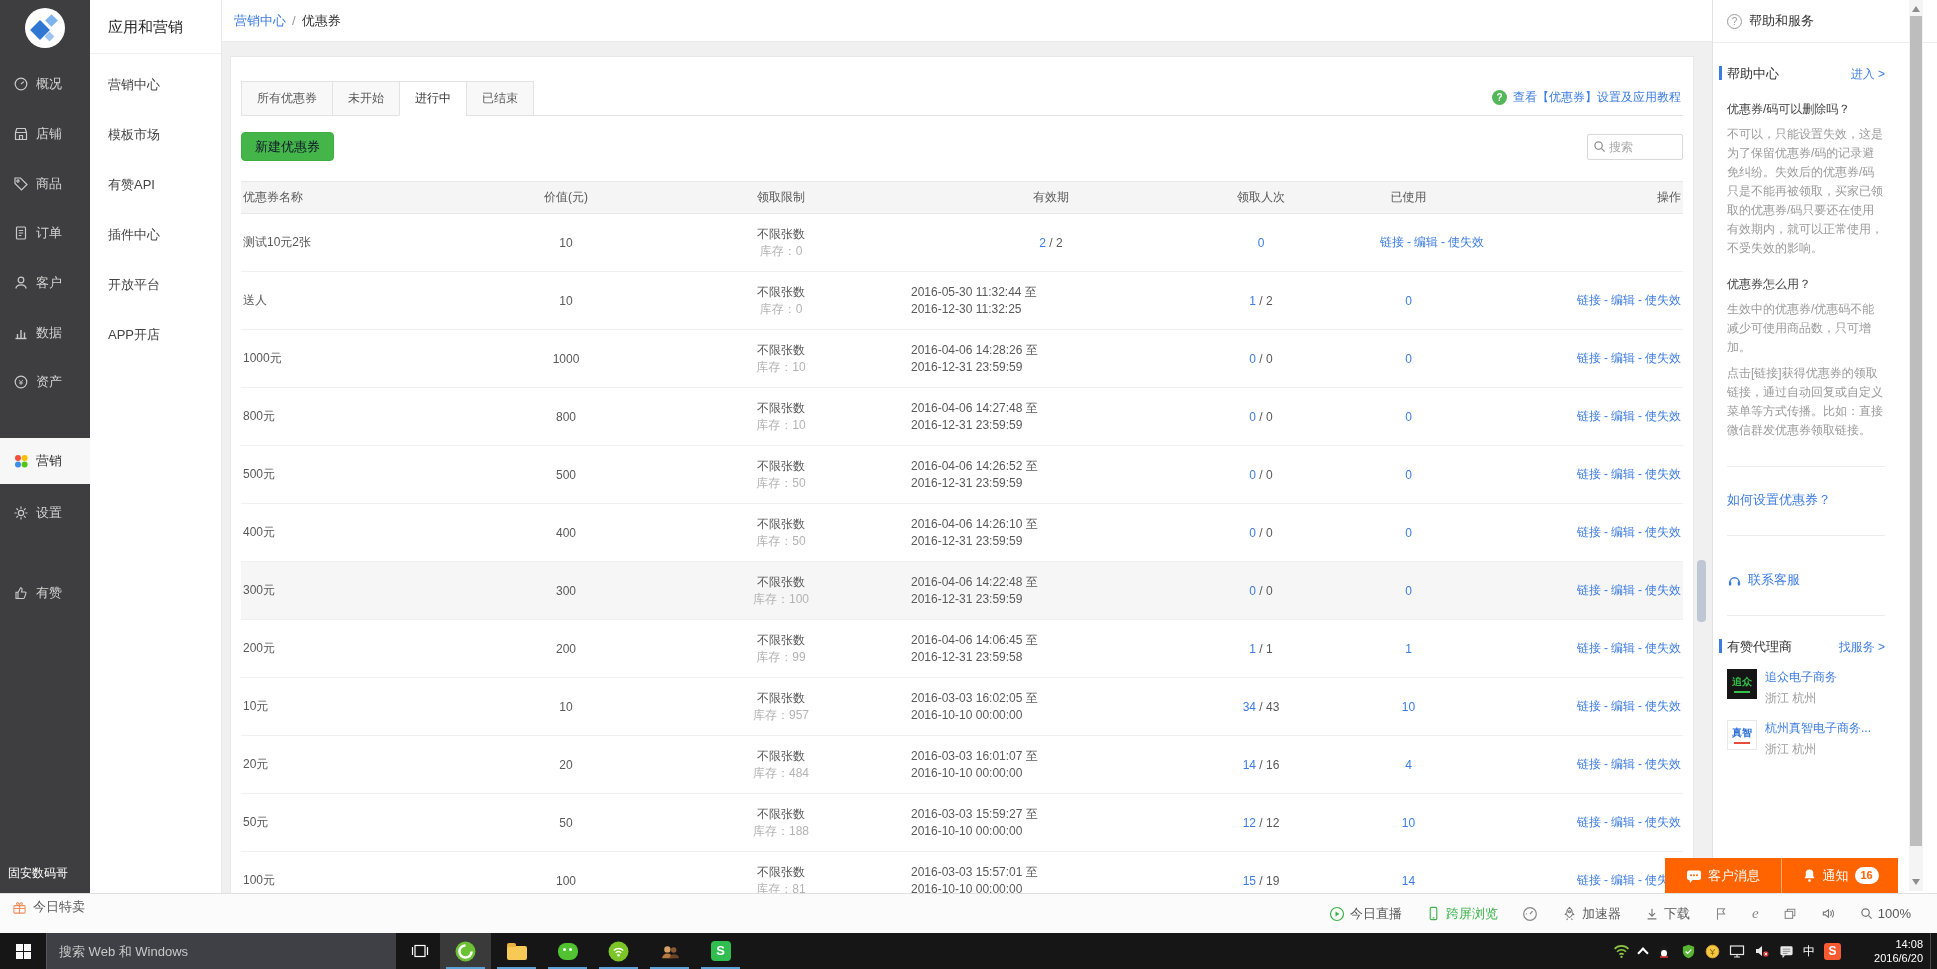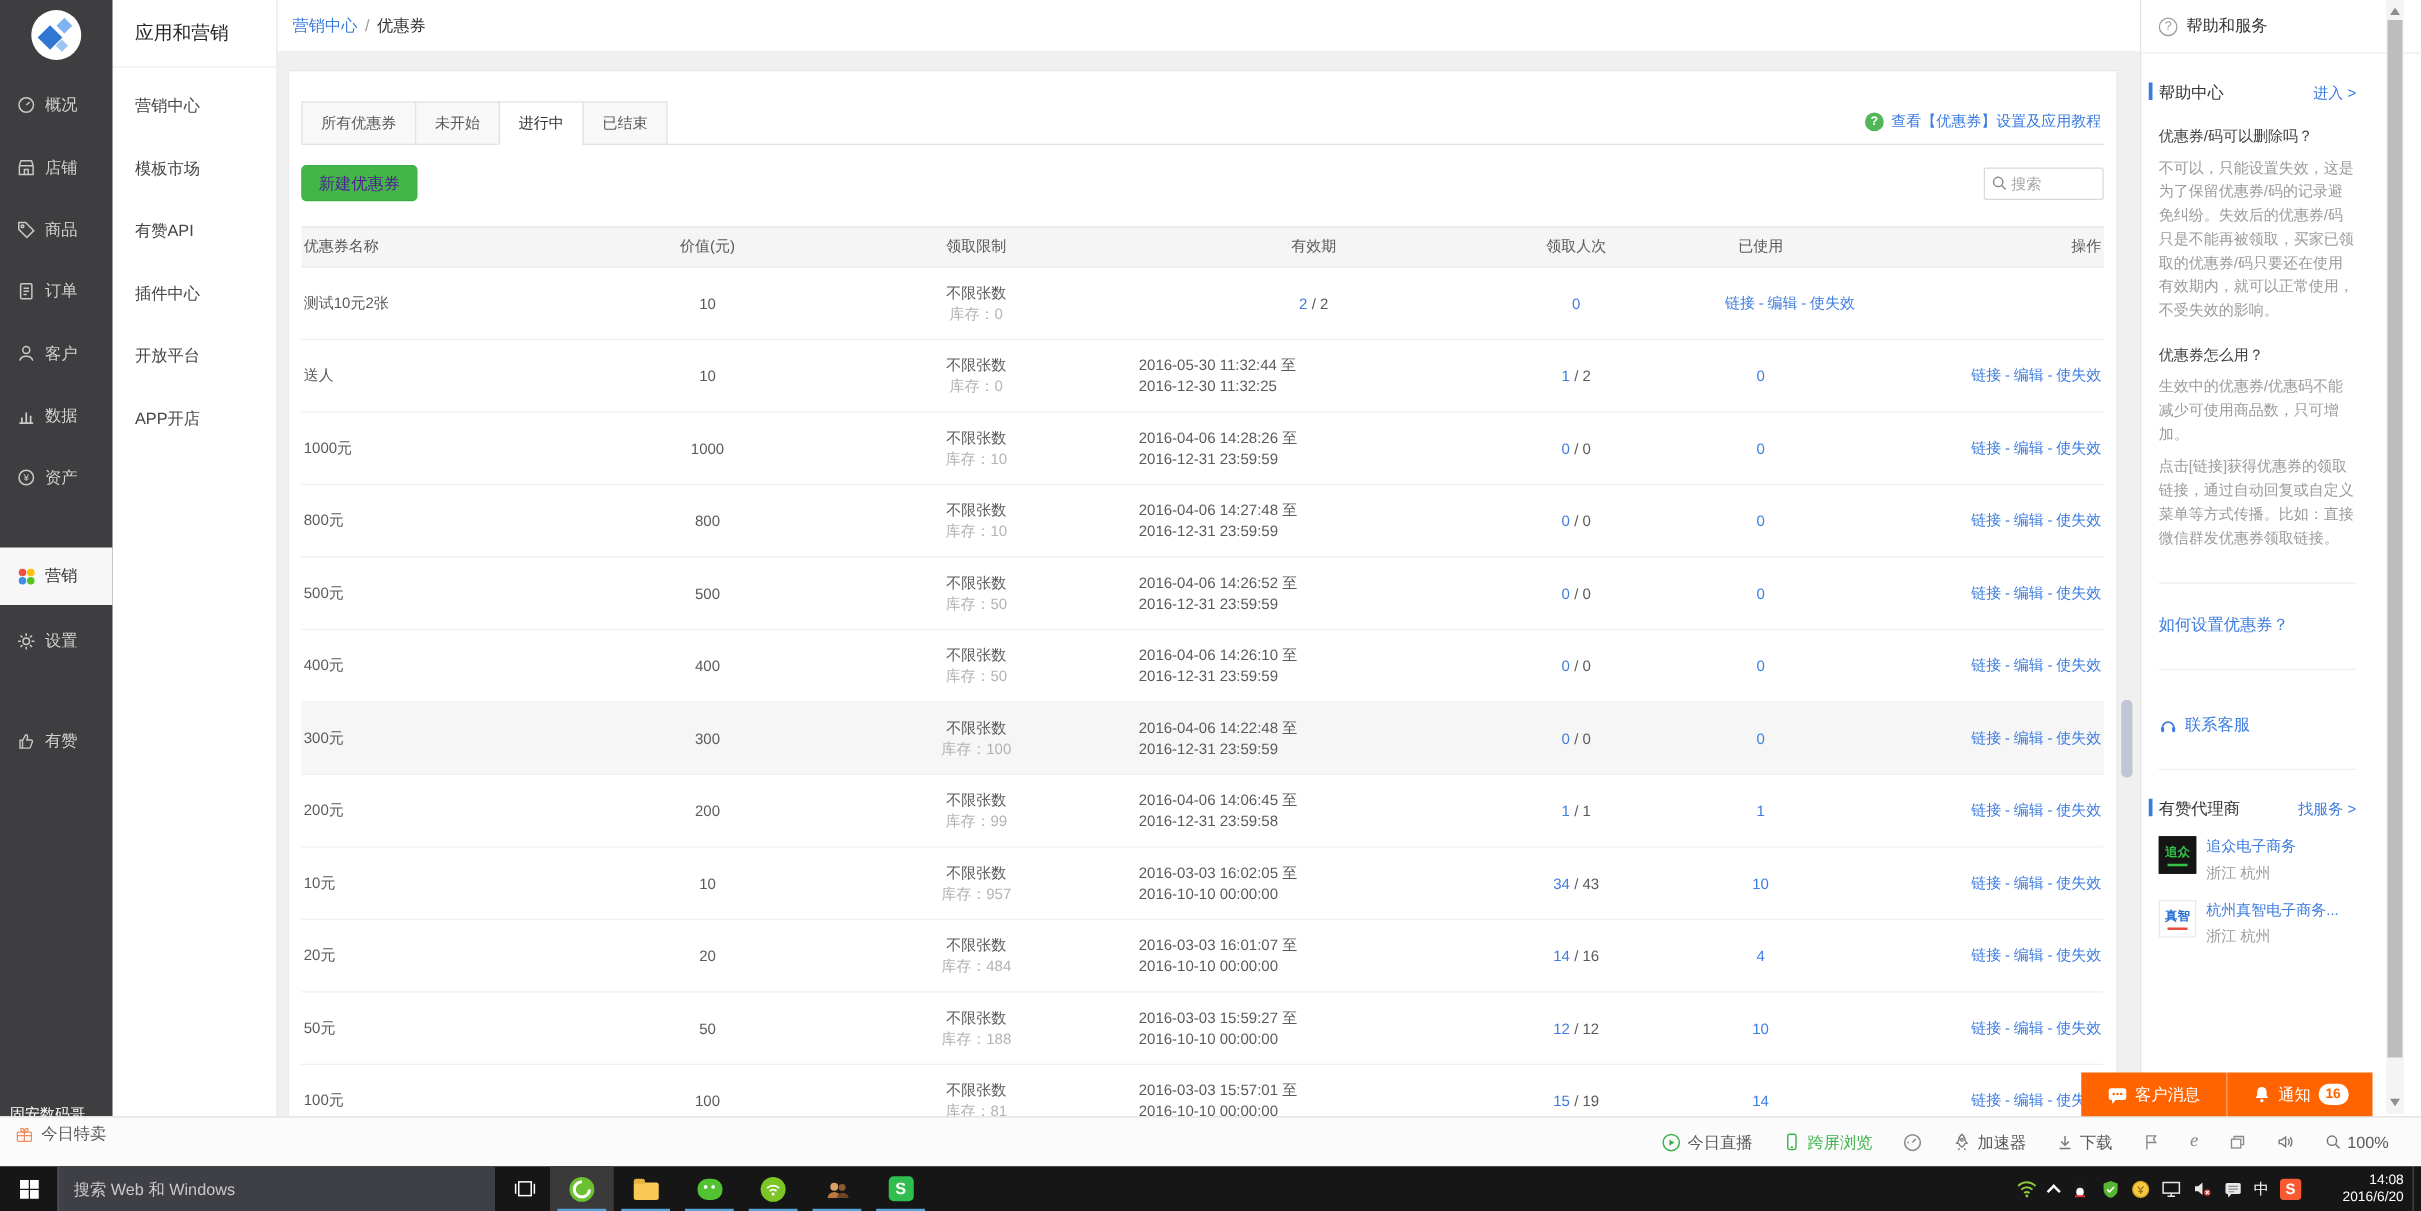--- a/index.html
+++ b/index.html
@@ -12,21 +12,21 @@
   
   .dark-sidebar { position:absolute; left:0; top:0; width:90px; height:893px; background:#3e3e40; z-index:5; }
   .logo { position:absolute; left:25px; top:8px; width:40px; height:40px; border-radius:50%; background:#fff; overflow:hidden; cursor:pointer; }
   .logo i { position:absolute; display:block; }
   .logo .d1 { width:14px; height:14px; background:#2f77d3; left:8px; top:15px; transform:rotate(45deg); }
   .logo .d2 { width:9px; height:9px; background:#7fb3ef; left:22px; top:8px; transform:rotate(45deg); }
   .logo .d3 { width:7px; height:7px; background:#9cc3f2; left:21px; top:25px; transform:rotate(45deg); }
   .ditem { position:absolute; left:0; width:90px; height:46px; display:flex; align-items:center; gap:7px; padding-left:13px; color:#d2d2d2; font-size:13px; cursor:pointer; }
   .ditem.active { background:#f7f7f7; color:#333; }
   .dicon { width:16px; height:16px; flex:none; }
-  .shop-name { position:absolute; left:0; top:878px; width:90px; padding-left:8px; color:#fff; font-size:12px; line-height:26px; cursor:pointer; }
+  .shop-name { position:absolute; left:0; top:860px; width:90px; padding-left:8px; color:#fff; font-size:12px; line-height:26px; cursor:pointer; }
 
   
   .sub-sidebar { position:absolute; left:90px; top:0; width:132px; height:893px; background:#fff; border-right:1px solid #e8e8e8; z-index:4; }
   .sub-header { height:54px; line-height:54px; padding-left:18px; font-size:15px; color:#262626; border-bottom:1px solid #efefef; }
   .sub-items { padding-top:6px; }
   .sitem { height:50px; line-height:50px; padding-left:18px; font-size:13px; color:#454545; cursor:pointer; }
 
   
   .main { position:absolute; left:222px; top:0; width:1490px; height:893px; background:#f0f0f0; }
   .breadcrumb-bar { height:42px; background:#fff; border-bottom:1px solid #e9e9e9; display:flex; align-items:center; gap:6px; padding-left:12px; font-size:13px; color:#555; }
@@ -35,21 +35,21 @@
 
   .card { position:absolute; left:8px; right:18px; top:56px; bottom:0; background:#fff; border:1px solid #e8e8e8; border-bottom:none; padding:24px 10px 0; }
   .tabs-row { position:relative; border-bottom:1px solid #e2e2e2; display:flex; height:35px; }
   .tabs { display:flex; }
   .tab { height:35px; line-height:33px; padding:0 15px; background:#f8f8f8; border:1px solid #e2e2e2; margin-right:-1px; margin-bottom:-1px; font-size:12px; color:#595959; cursor:pointer; white-space:nowrap; }
   .tab.active { background:#fff; border-bottom-color:#fff; color:#333; }
   .tutorial { position:absolute; right:2px; top:8px; display:flex; align-items:center; gap:6px; font-size:12px; cursor:pointer; }
   .qbadge { width:15px; height:15px; border-radius:50%; background:#52b758; color:#fff; font-size:10px; line-height:15px; text-align:center; font-weight:bold; }
 
   .actions-row { margin-top:16px; display:flex; justify-content:space-between; align-items:center; }
-  .btn-new { height:29px; padding:0 13px; background:#44b549; border:1px solid #3daf42; color:#4c1d95; font-size:13px; border-radius:4px; cursor:pointer; font-family:inherit; }
+  .btn-new { height:29px; padding:0 13px; background:#44b549; border:1px solid #3daf42; color:#0f172a; font-size:13px; border-radius:4px; cursor:pointer; font-family:inherit; }
   .search-box { width:96px; height:26px; border:1px solid #d9d9d9; border-radius:2px; display:flex; align-items:center; gap:3px; padding:12px 5px; background:#fff; }
   .search-box input { border:none; outline:none; width:62px; font-size:12px; color:#333; font-family:inherit; }
   .search-box input::placeholder { color:#a9a9a9; }
 
   .tbl { margin-top:20px; font-size:12px; }
   .thead, .trow { display:grid; grid-template-columns:240px 170px 260px 280px 140px 155px 1fr; align-items:center; }
   .thead { height:33px; background:#f5f5f5; border-top:1px solid #e8e8e8; border-bottom:1px solid #e8e8e8; color:#595959; }
   .trow { height:58px; border-bottom:1px solid #f0f0f0; color:#595959; }
   .trow.hl { background:#f6f6f6; }
   .c-name { padding-left:2px; text-align:left; }

